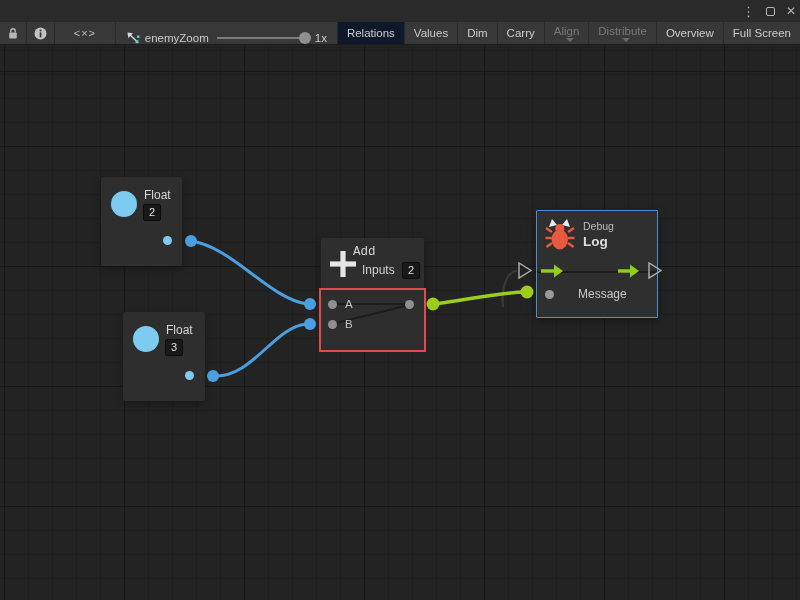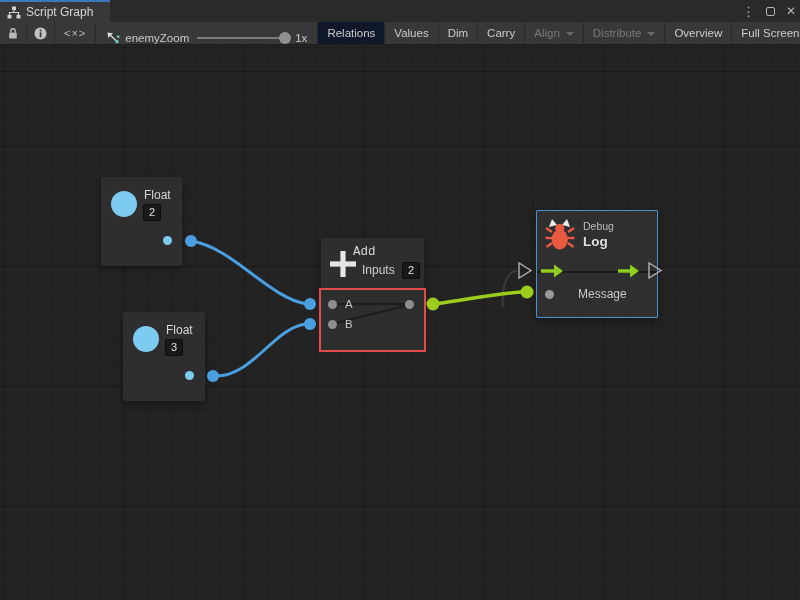--- a/index.html
+++ b/index.html
@@ -14,21 +14,21 @@
   .win-controls { position:absolute; right:4px; top:0; height:22px; display:flex; align-items:center; gap:11px; color:#b4b4b4; }
   .kebab { font-size:13px; line-height:1; letter-spacing:0; }
   .maxbox { width:9px; height:9px; border:1.5px solid #b4b4b4; border-radius:2px; }
   .closex { font-size:12px; line-height:1; }
 
   
   .toolbar { height:23px; background:#383838; border-bottom:1px solid #1c1c1c; display:flex; align-items:stretch; font-size:11.5px; color:#cccccc; flex:0 0 23px; }
   .tbtn { display:flex; align-items:center; justify-content:center; border-right:1px solid #2a2a2a; padding:0 9px; white-space:nowrap; }
   .tbtn.icon-btn { padding:0 7px; }
   .tbtn.active { background:#0f172a; }
-  .tbtn.disabled { color:#787878; }
+  .tbtn.disabled { color:#787878;flex-direction:column; }
   .caret { width:0; height:0; border-left:4px solid transparent; border-right:4px solid transparent; border-top:4px solid #8a8a8a; margin-left:6px; margin-top:1px; }
   .tbtn.disabled .caret { border-top-color:#6a6a6a; }
   .graph-seg { display:flex; align-items:flex-end; border-right:1px solid #2a2a2a; padding:0 10px; width:238px; }
   .graph-seg .gname { margin-left:5px; color:#c9c9c9; }
   .zoom-wrap { display:flex; align-items:center; margin-left:auto; }
   .zoom-label { margin-right:8px; }
   .slider-track { width:88px; height:2px; background:#7b7b7b; position:relative; margin-right:10px; }
   .slider-handle { position:absolute; right:-6px; top:-5px; width:12px; height:12px; border-radius:50%; background:#909090; }
   .codeview { font-size:11px; color:#bdbdbd; letter-spacing:1px; }
 
@@ -70,29 +70,20 @@
   .dbg-msg-label { left:25px; top:76px; font-size:12px; color:#c8c8c8;margin-left:16px; }
 
   .overlay { position:absolute; inset:0; z-index:3; pointer-events:none; }
 </style>
 </head>
 <body>
 
 <div class="window">
 
   <div class="titlebar">
-    <div class="tab">
-      <svg width="14" height="13" viewBox="0 0 14 13">
-        <rect x="5" y="0.5" width="4" height="3.5" fill="#cfcfcf"></rect>
-        <rect x="0.5" y="9" width="4" height="3.5" fill="#cfcfcf"></rect>
-        <rect x="9.5" y="9" width="4" height="3.5" fill="#cfcfcf"></rect>
-        <path d="M7,4 V6.5 M2.5,9 V6.5 H11.5 V9" stroke="#cfcfcf" stroke-width="1.2" fill="none"></path>
-      </svg>
-      <span class="tab-label">Script Graph</span>
-    </div>
     <div class="win-controls">
       <span class="kebab">⋮</span>
       <span class="maxbox"></span>
       <span class="closex">✕</span>
     </div>
   </div>
 
   <div class="toolbar">
     <div class="tbtn icon-btn">
       <svg width="12" height="13" viewBox="0 0 12 13">

